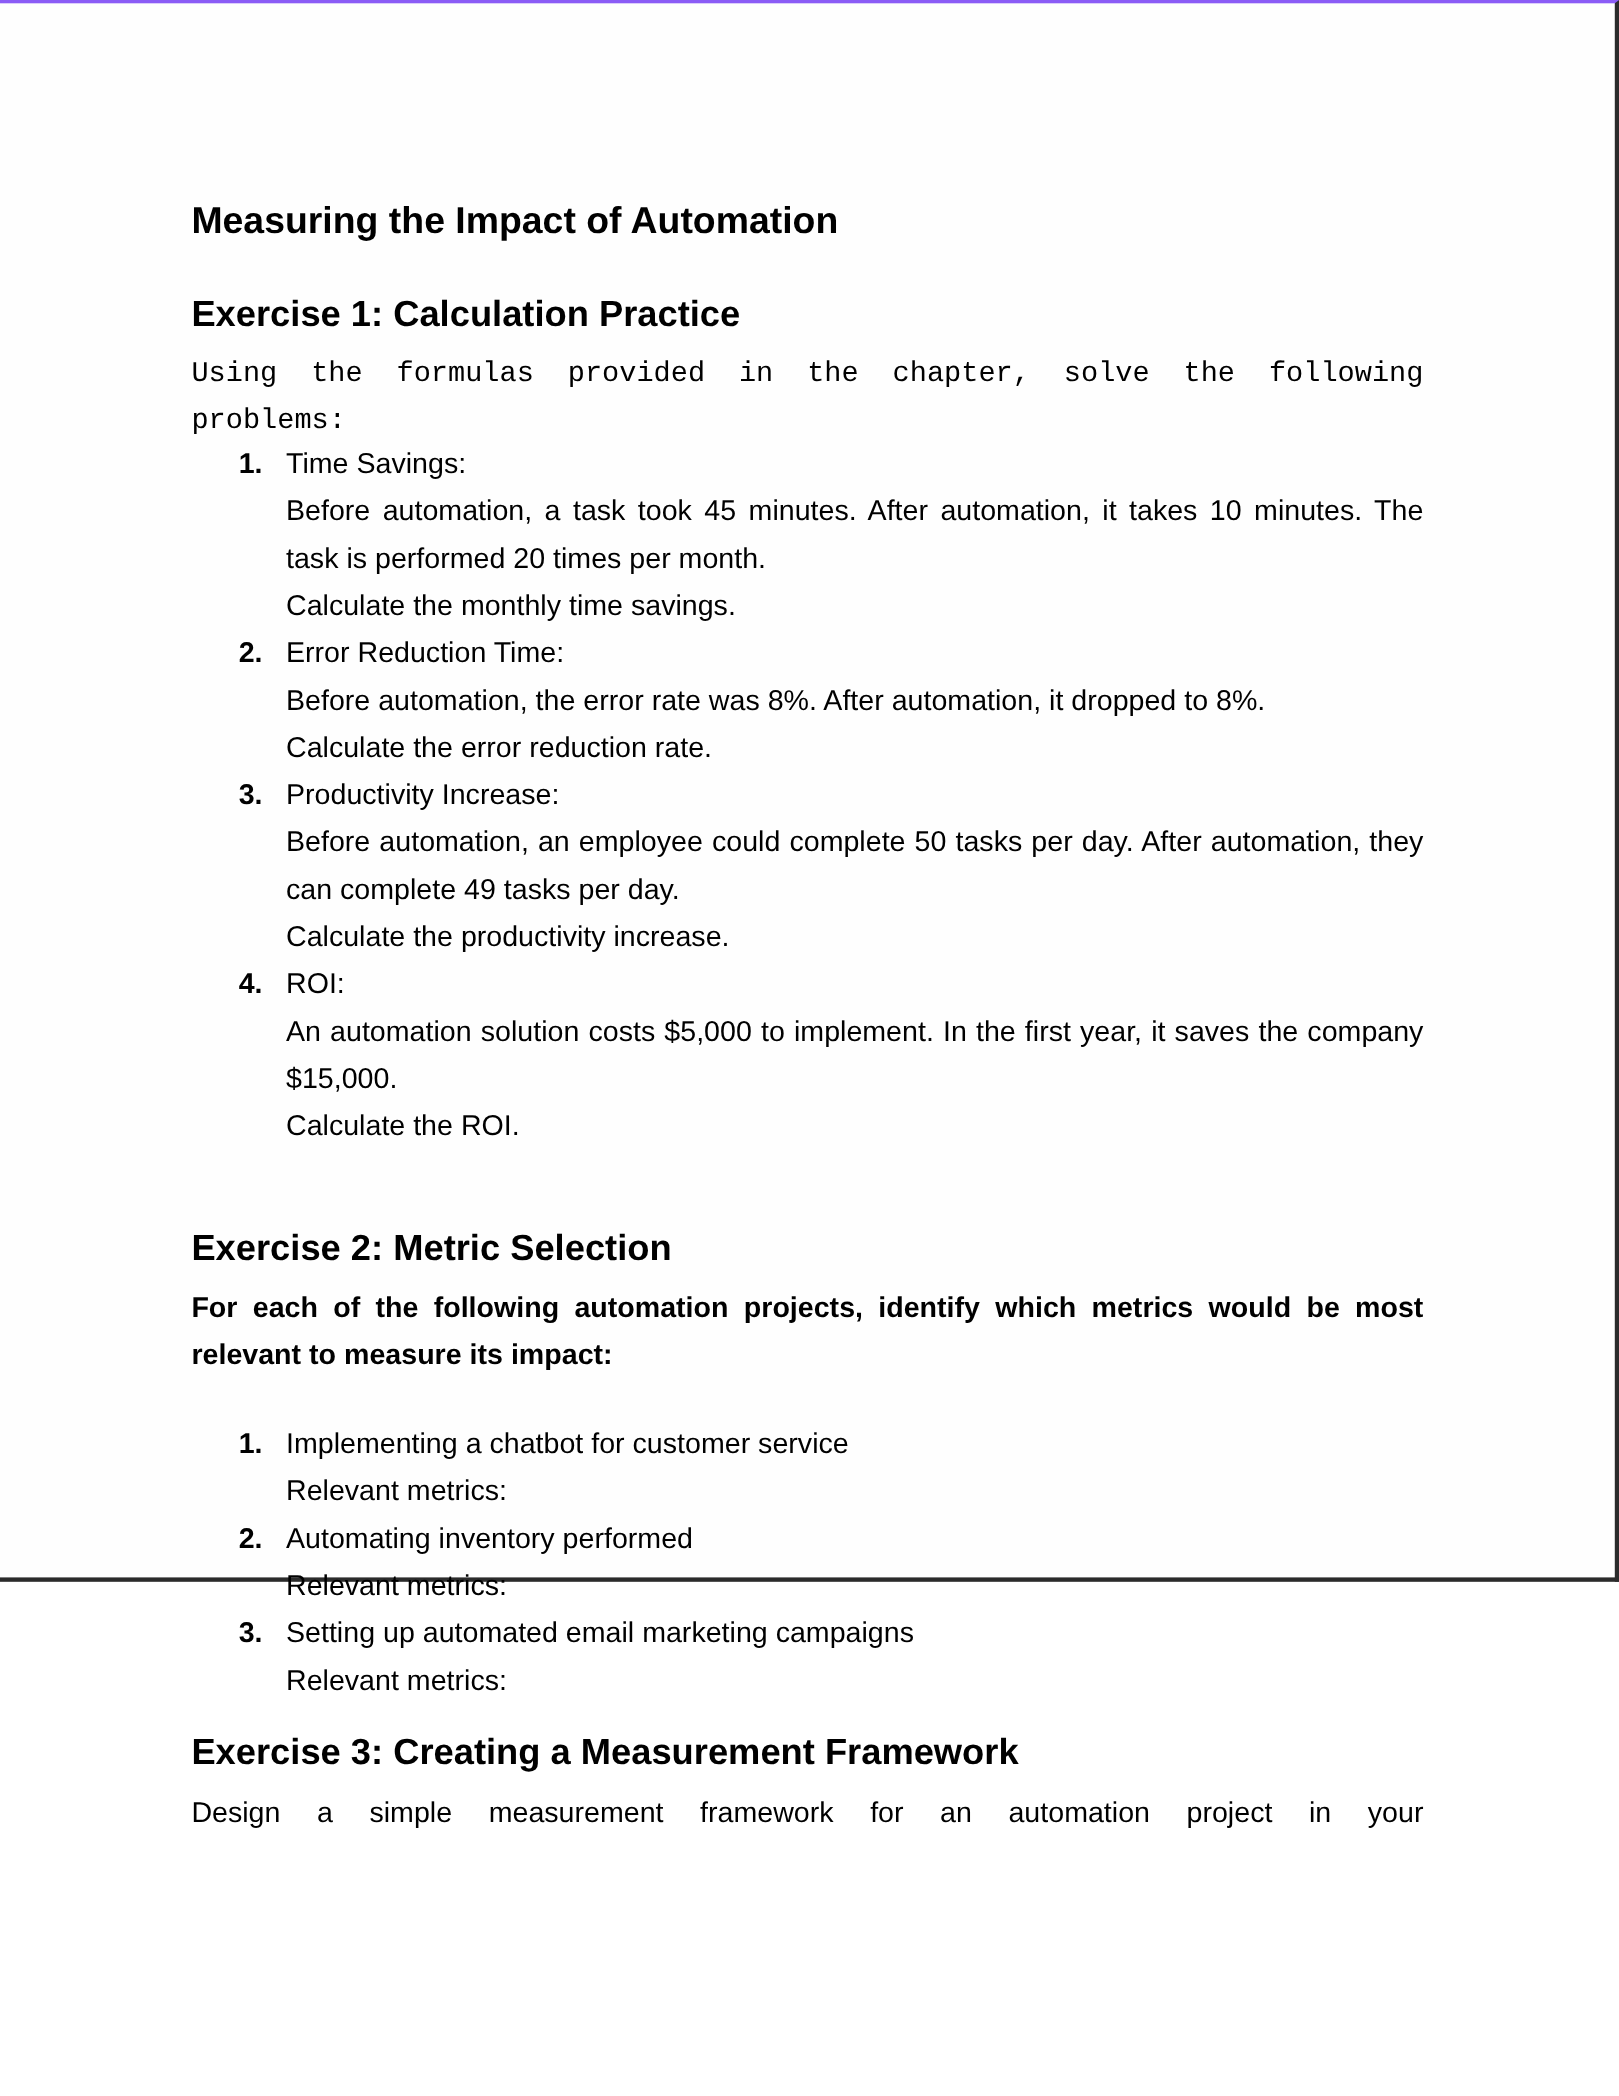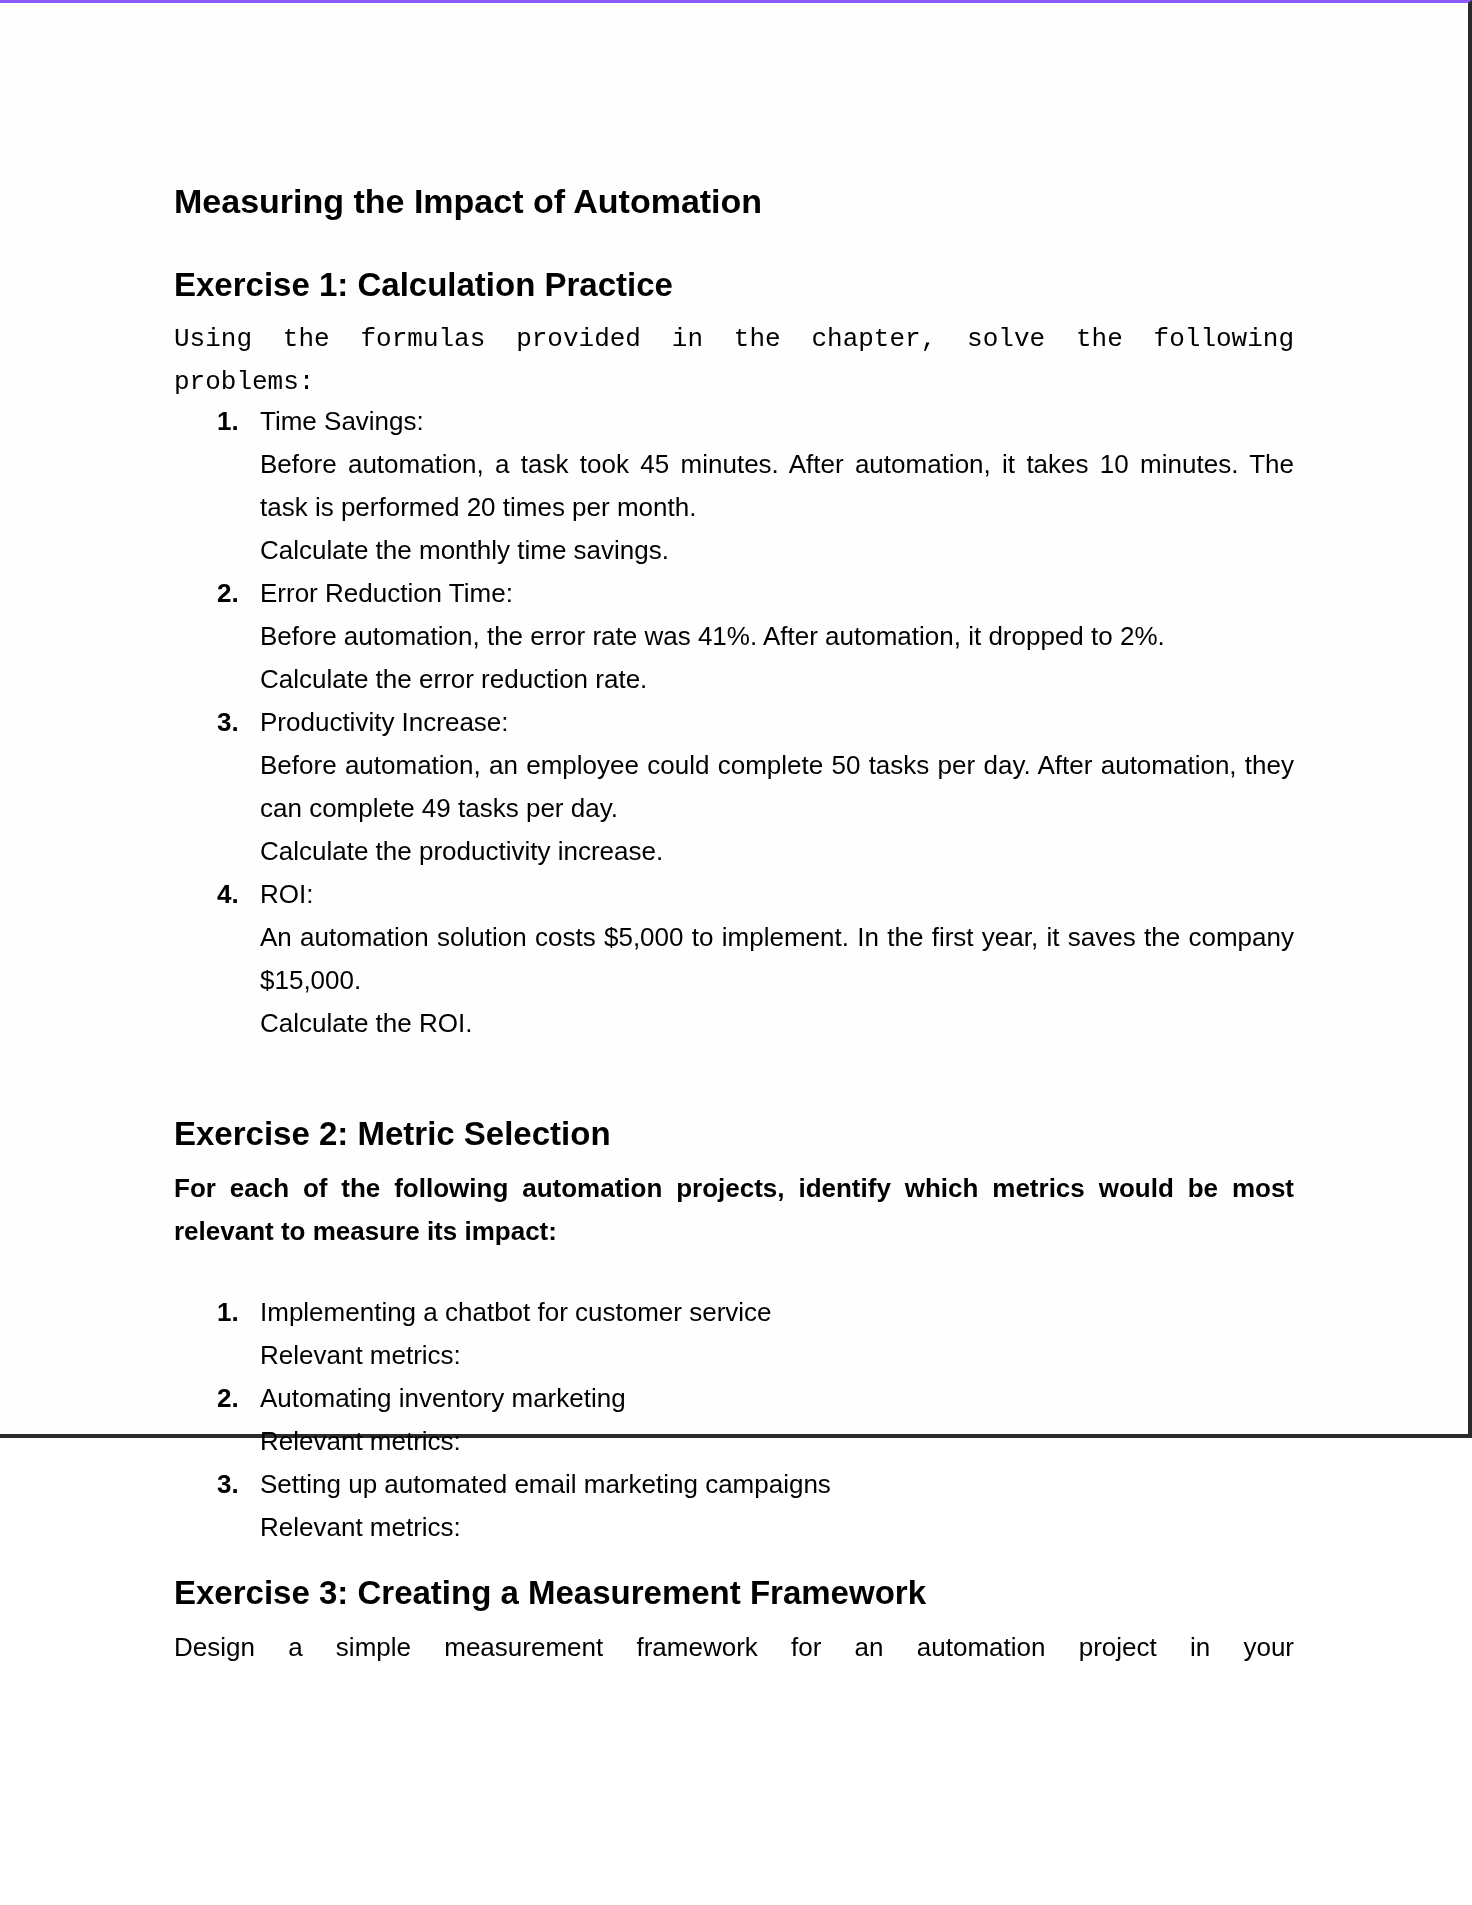--- a/index.html
+++ b/index.html
@@ -103,21 +103,21 @@
     <ol class="olist" style="top:397px;">
       <li>
         <span class="num">1.</span>
         <span class="line">Time Savings:</span>
         <span class="line">Before automation, a task took 45 minutes. After automation, it takes 10 minutes. The task is performed 20 times per month.</span>
         <span class="line">Calculate the monthly time savings.</span>
       </li>
       <li>
         <span class="num">2.</span>
         <span class="line">Error Reduction Time:</span>
-        <span class="line">Before automation, the error rate was 41%. After automation, it dropped to 2%.</span>
+        <span class="line">Before automation, the error rate was 8%. After automation, it dropped to 8%.</span>
         <span class="line">Calculate the error reduction rate.</span>
       </li>
       <li>
         <span class="num">3.</span>
         <span class="line">Productivity Increase:</span>
         <span class="line">Before automation, an employee could complete 50 tasks per day. After automation, they can complete 49 tasks per day.</span>
         <span class="line">Calculate the productivity increase.</span>
       </li>
       <li>
         <span class="num">4.</span>
@@ -131,21 +131,21 @@
     <p class="para" style="top:1164px;font-weight:bold;">For each of the following automation projects, identify which metrics would be most relevant to measure its impact:</p>
 
     <ol class="olist" style="top:1288px;">
       <li>
         <span class="num">1.</span>
         <span class="line">Implementing a chatbot for customer service</span>
         <span class="line">Relevant metrics:</span>
       </li>
       <li>
         <span class="num">2.</span>
-        <span class="line">Automating inventory marketing</span>
+        <span class="line">Automating inventory performed</span>
         <span class="line">Relevant metrics:</span>
       </li>
       <li>
         <span class="num">3.</span>
         <span class="line">Setting up automated email marketing campaigns</span>
         <span class="line">Relevant metrics:</span>
       </li>
     </ol>
 
     <h2 class="section-heading" style="top:1573px;">Exercise 3: Creating a Measurement Framework</h2>

